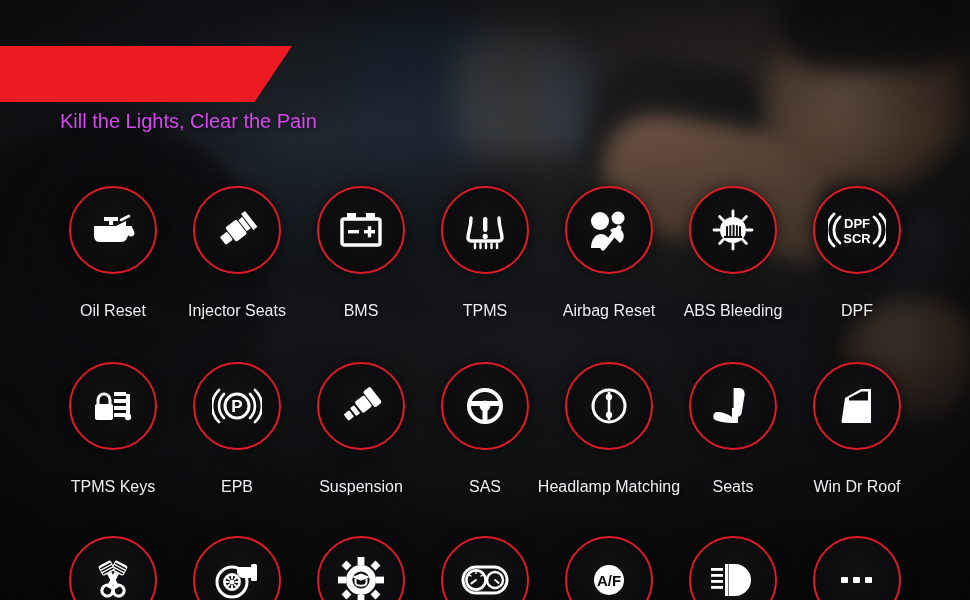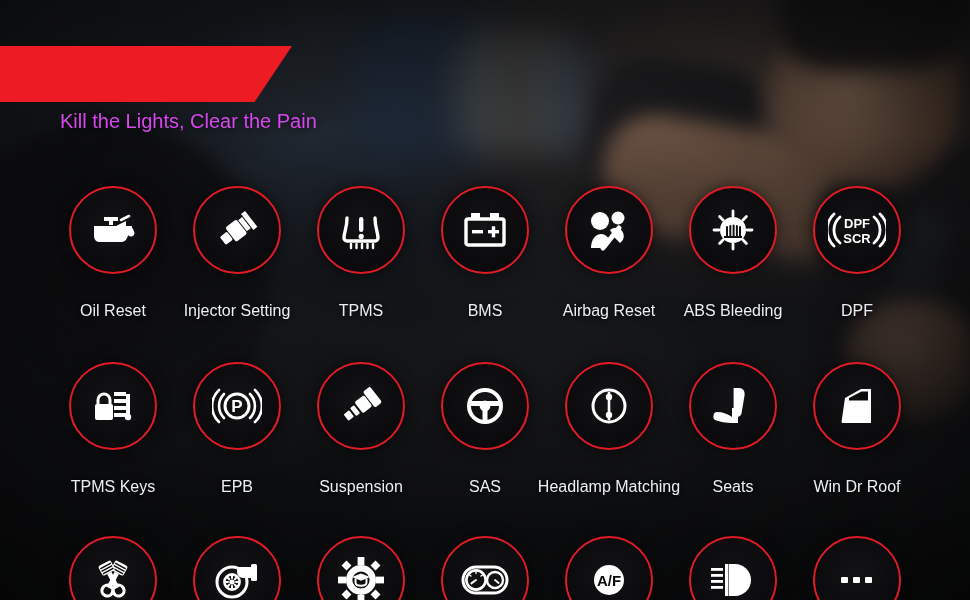--- a/index.html
+++ b/index.html
@@ -179,57 +179,57 @@
             <svg width="46" height="46" viewBox="0 0 46 46" fill="none">
               <g transform="rotate(-38 23 23)">
                 <rect x="5" y="18" width="9" height="10" rx="1.5" fill="#fff"></rect>
                 <rect x="15" y="14" width="14" height="18" rx="2" fill="#fff"></rect>
                 <rect x="30" y="16" width="5" height="14" fill="#fff"></rect>
                 <path d="M36 13 h5 v20 h-5 z" fill="#fff"></path>
               </g>
             </svg>
           </span>
         </div>
-        <div class="cap">Injector Setting</div>
+        <div class="cap">Injector Seats</div>
+      </div>
+
+      <div class="cell">
+        <div class="disc">
+          <span>
+            <svg width="46" height="40" viewBox="0 0 46 40" fill="none">
+              <rect x="9" y="3" width="9" height="5" fill="#fff"></rect>
+              <rect x="28" y="3" width="9" height="5" fill="#fff"></rect>
+              <rect x="4" y="9" width="38" height="26" rx="2" stroke="#fff" stroke-width="3.4" fill="none"></rect>
+              <rect x="10" y="20" width="11" height="3.4" fill="#fff"></rect>
+              <rect x="26" y="20" width="11" height="3.4" fill="#fff"></rect>
+              <rect x="29.8" y="16.3" width="3.4" height="11" fill="#fff"></rect>
+            </svg>
+          </span>
+        </div>
+        <div class="cap">BMS</div>
       </div>
 
       <div class="cell">
         <div class="disc">
           <span>
             <svg width="44" height="44" viewBox="0 0 44 44" fill="none">
               <path d="M8 10 c0 10 -3 14 -3 20 a3 3 0 0 0 3 3 h28 a3 3 0 0 0 3 -3 c0 -6 -3 -10 -3 -20" stroke="#fff" stroke-width="3.4" stroke-linecap="round" fill="none"></path>
               <rect x="20" y="9" width="4.4" height="15" rx="2.2" fill="#fff"></rect>
               <circle cx="22.2" cy="28.4" r="2.6" fill="#fff"></circle>
               <g stroke="#fff" stroke-width="2.4" stroke-linecap="round">
                 <path d="M12 36 v4"></path>
                   <path d="M17.5 36 v4"></path>
                   <path d="M23 36 v4"></path>
                 <path d="M28.5 36 v4"></path>
                   <path d="M34 36 v4"></path>
               </g>
             </svg>
           </span>
         </div>
         <div class="cap">TPMS</div>
-      </div>
-
-      <div class="cell">
-        <div class="disc">
-          <span>
-            <svg width="46" height="40" viewBox="0 0 46 40" fill="none">
-              <rect x="9" y="3" width="9" height="5" fill="#fff"></rect>
-              <rect x="28" y="3" width="9" height="5" fill="#fff"></rect>
-              <rect x="4" y="9" width="38" height="26" rx="2" stroke="#fff" stroke-width="3.4" fill="none"></rect>
-              <rect x="10" y="20" width="11" height="3.4" fill="#fff"></rect>
-              <rect x="26" y="20" width="11" height="3.4" fill="#fff"></rect>
-              <rect x="29.8" y="16.3" width="3.4" height="11" fill="#fff"></rect>
-            </svg>
-          </span>
-        </div>
-        <div class="cap">BMS</div>
       </div>
 
       <div class="cell">
         <div class="disc">
           <span>
             <svg width="48" height="44" viewBox="0 0 48 44" fill="none">
               <circle cx="15" cy="13" r="9" fill="#fff"></circle>
               <path d="M6 40 c0 -9 5 -14 10 -14 c4 0 8 3 9 8 l-4 6 z" fill="#fff"></path>
               <circle cx="33" cy="10" r="6.5" fill="#fff"></circle>
               <path d="M25 22 c4 -3 9 -3 12 1 c3 4 2 9 -2 12 l-5 -5 z" fill="#fff"></path>

